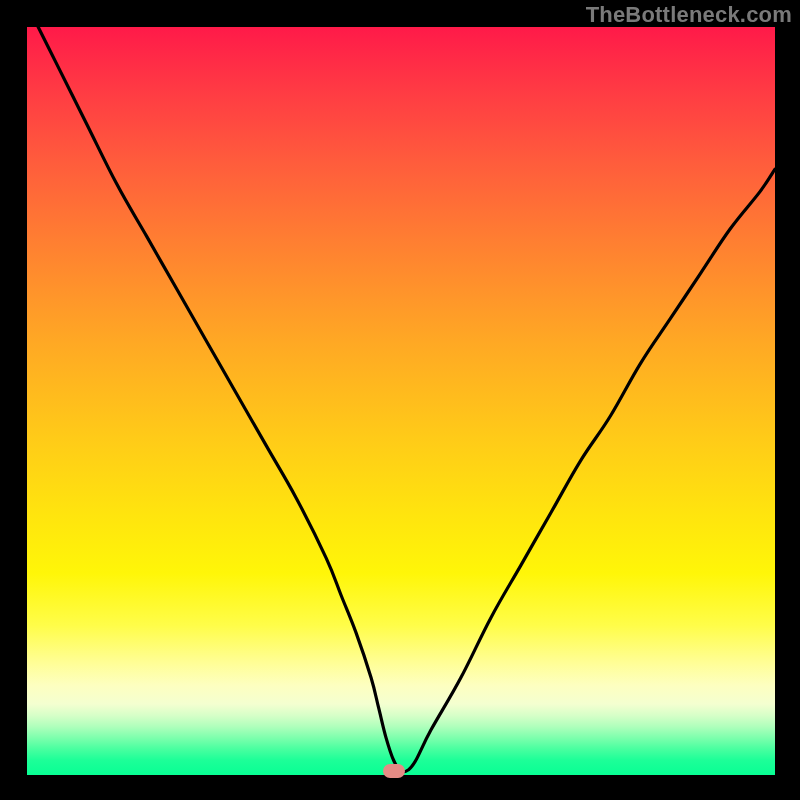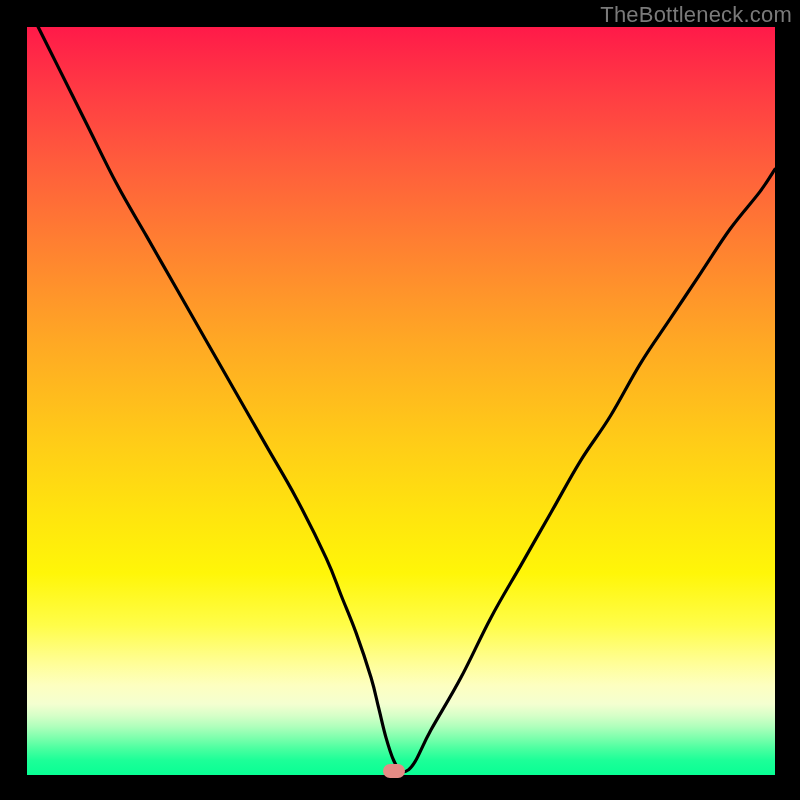--- a/index.html
+++ b/index.html
@@ -44,21 +44,21 @@
       #1dff98 98%,
       #08ff94 100%
     );
   }
   .watermark {
     position: absolute;
     top: 2px;
     right: 8px;
     color: #7a7a7a;
     font-size: 22px;
-    font-weight: 400;
+    font-weight: 700;
     letter-spacing: 0.2px;
     user-select: none;
   }
   svg.curve {
     position: absolute;
     left: 0;
     top: 0;
     width: 748px;
     height: 748px;
   }

